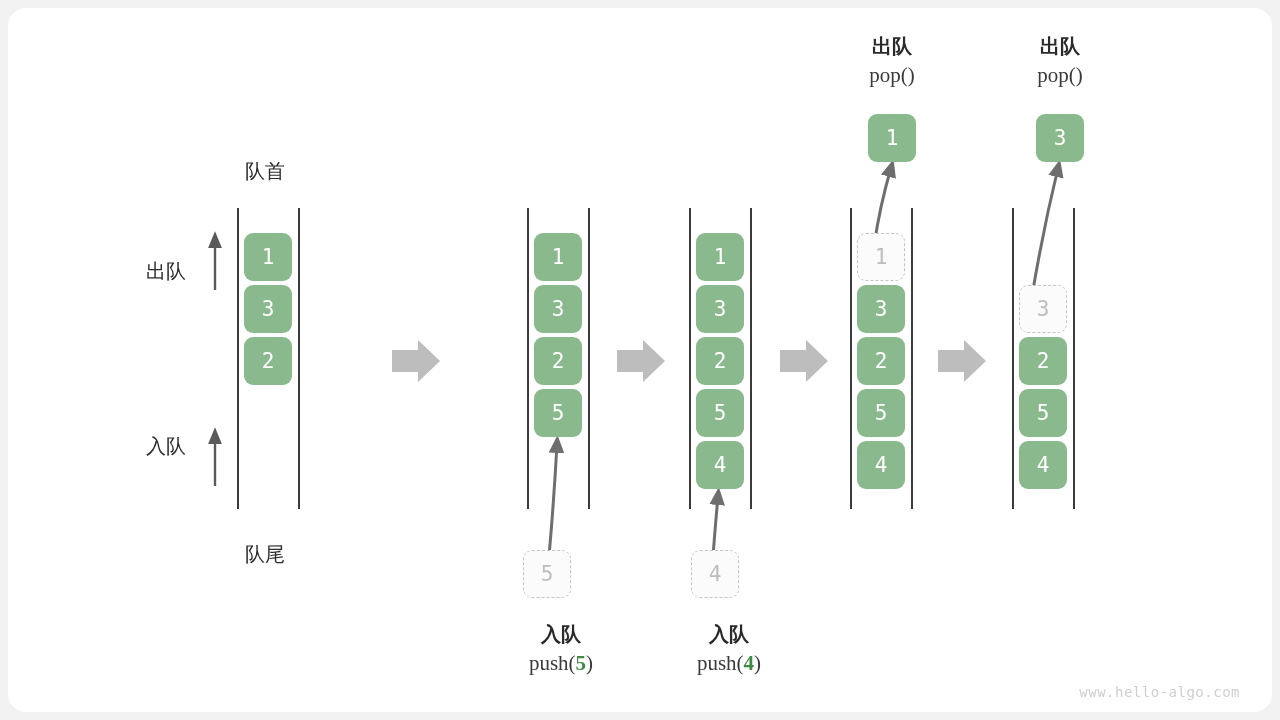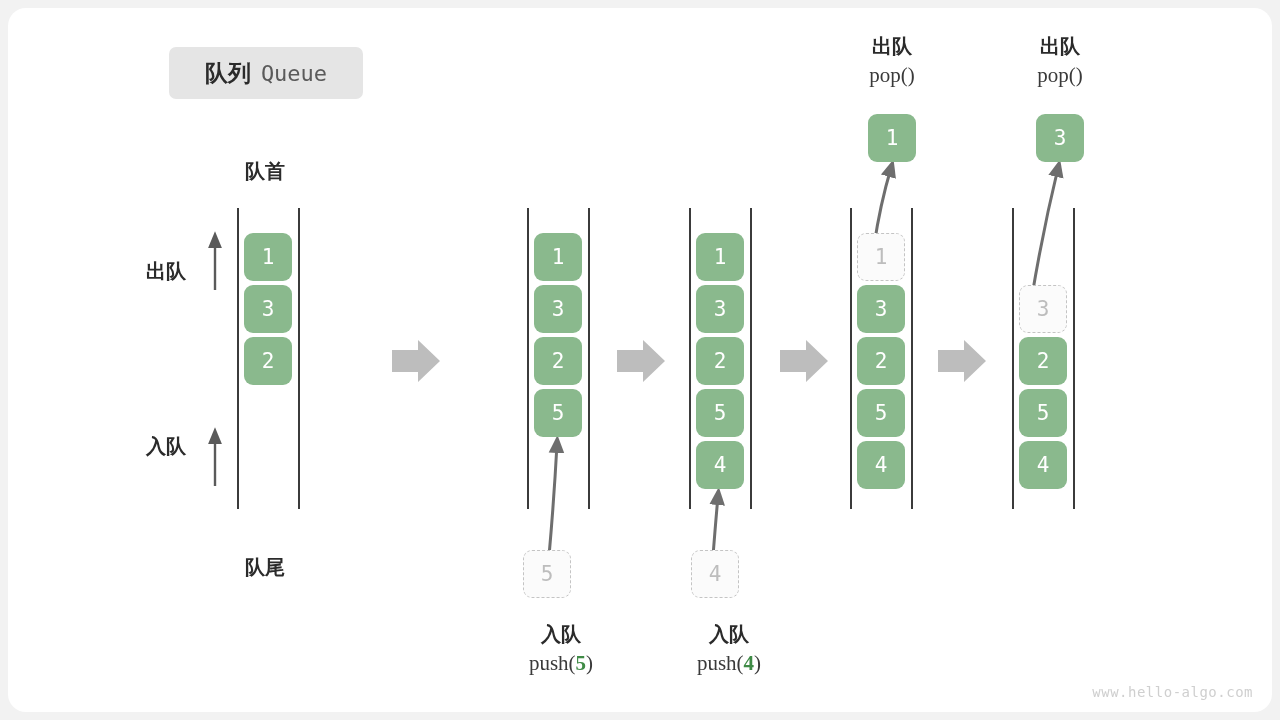--- a/index.html
+++ b/index.html
@@ -42,21 +42,21 @@
     font-family: "DejaVu Sans", "Liberation Sans", sans-serif;
   }
   .title-en {
     font-size: 22px; color: #5a5a5a;
     font-family: "DejaVu Sans Mono", "Liberation Mono", monospace;
   }
 
   
   .lbl {
     position: absolute;
-    font-size: 20px; font-weight: bold; color: #2b2b2b;
+    font-size: 20px; font-weight: normal; color: #2b2b2b;
     font-family: "DejaVu Sans", "Liberation Sans", sans-serif;
     white-space: nowrap;
   }
   .lbl.center { transform: translateX(-50%); text-align: center; }
 
   .oplabel {
     position: absolute;
     transform: translateX(-50%);
     text-align: center;
     white-space: nowrap;
@@ -96,36 +96,32 @@
     color: #ffffff;
   }
   .cell.ghost {
     background: #fbfbfb;
     border: 1.8px dashed #c4c4c4;
     color: #bdbdbd;
   }
 
   .watermark {
     position: absolute;
-    right: 27px; bottom: 20px;
+    right: 40px; bottom: 20px;
     font-size: 14px; color: #cfcfcf;
     font-family: "DejaVu Sans Mono", "Liberation Mono", monospace;
     letter-spacing: 0.5px;
   }
 </style>
 </head>
 <body>
 
 <div id="canvas">
   <div class="card"></div>
 
-  <div class="title-badge">
-    <span class="title-cn">队列</span>
-    <span class="title-en">Queue</span>
-  </div>
 
   <svg class="layer" viewBox="0 0 1280 720">
     <defs>
       <marker id="gm" markerWidth="6" markerHeight="6" refX="3" refY="3" orient="auto">
         <path d="M0,0.4 L6,3 L0,5.6 z" fill="#6e6e6e"></path>
       </marker>
       <marker id="thin" markerWidth="7" markerHeight="7" refX="3.4" refY="3.5" orient="auto">
         <path d="M0,0.6 L7,3.5 L0,6.4 z" fill="#5a5a5a"></path>
       </marker>
     </defs>
@@ -153,21 +149,21 @@
     <path d="M549,556 Q554,500 557,444" fill="none" stroke="#6e6e6e" stroke-width="3" marker-end="url(#gm)"></path>
 
     <path d="M713,556 Q716,518 718,496" fill="none" stroke="#6e6e6e" stroke-width="3" marker-end="url(#gm)"></path>
 
     <path d="M874,246 Q880,205 891,168" fill="none" stroke="#6e6e6e" stroke-width="3" marker-end="url(#gm)"></path>
 
     <path d="M1032,296 Q1043,230 1058,168" fill="none" stroke="#6e6e6e" stroke-width="3" marker-end="url(#gm)"></path>
   </svg>
 
   <div class="lbl center" style="left:265px; top:158px;">队首</div>
-  <div class="lbl center" style="left:265px; top:541px;margin-top:13px;">队尾</div>
+  <div class="lbl center" style="left:265px; top:541px;">队尾</div>
   <div class="lbl" style="left:146px; top:258px;">出队</div>
   <div class="lbl" style="left:146px; top:433px;">入队</div>
 
   <div class="column">
     <div class="rail" style="left:237px; top:208px; height:301px;"></div>
     <div class="rail" style="left:298px; top:208px; height:301px;"></div>
     <div class="cell filled" style="left:244px; top:233px;">1</div>
     <div class="cell filled" style="left:244px; top:285px;">3</div>
     <div class="cell filled" style="left:244px; top:337px;">2</div>
   </div>

